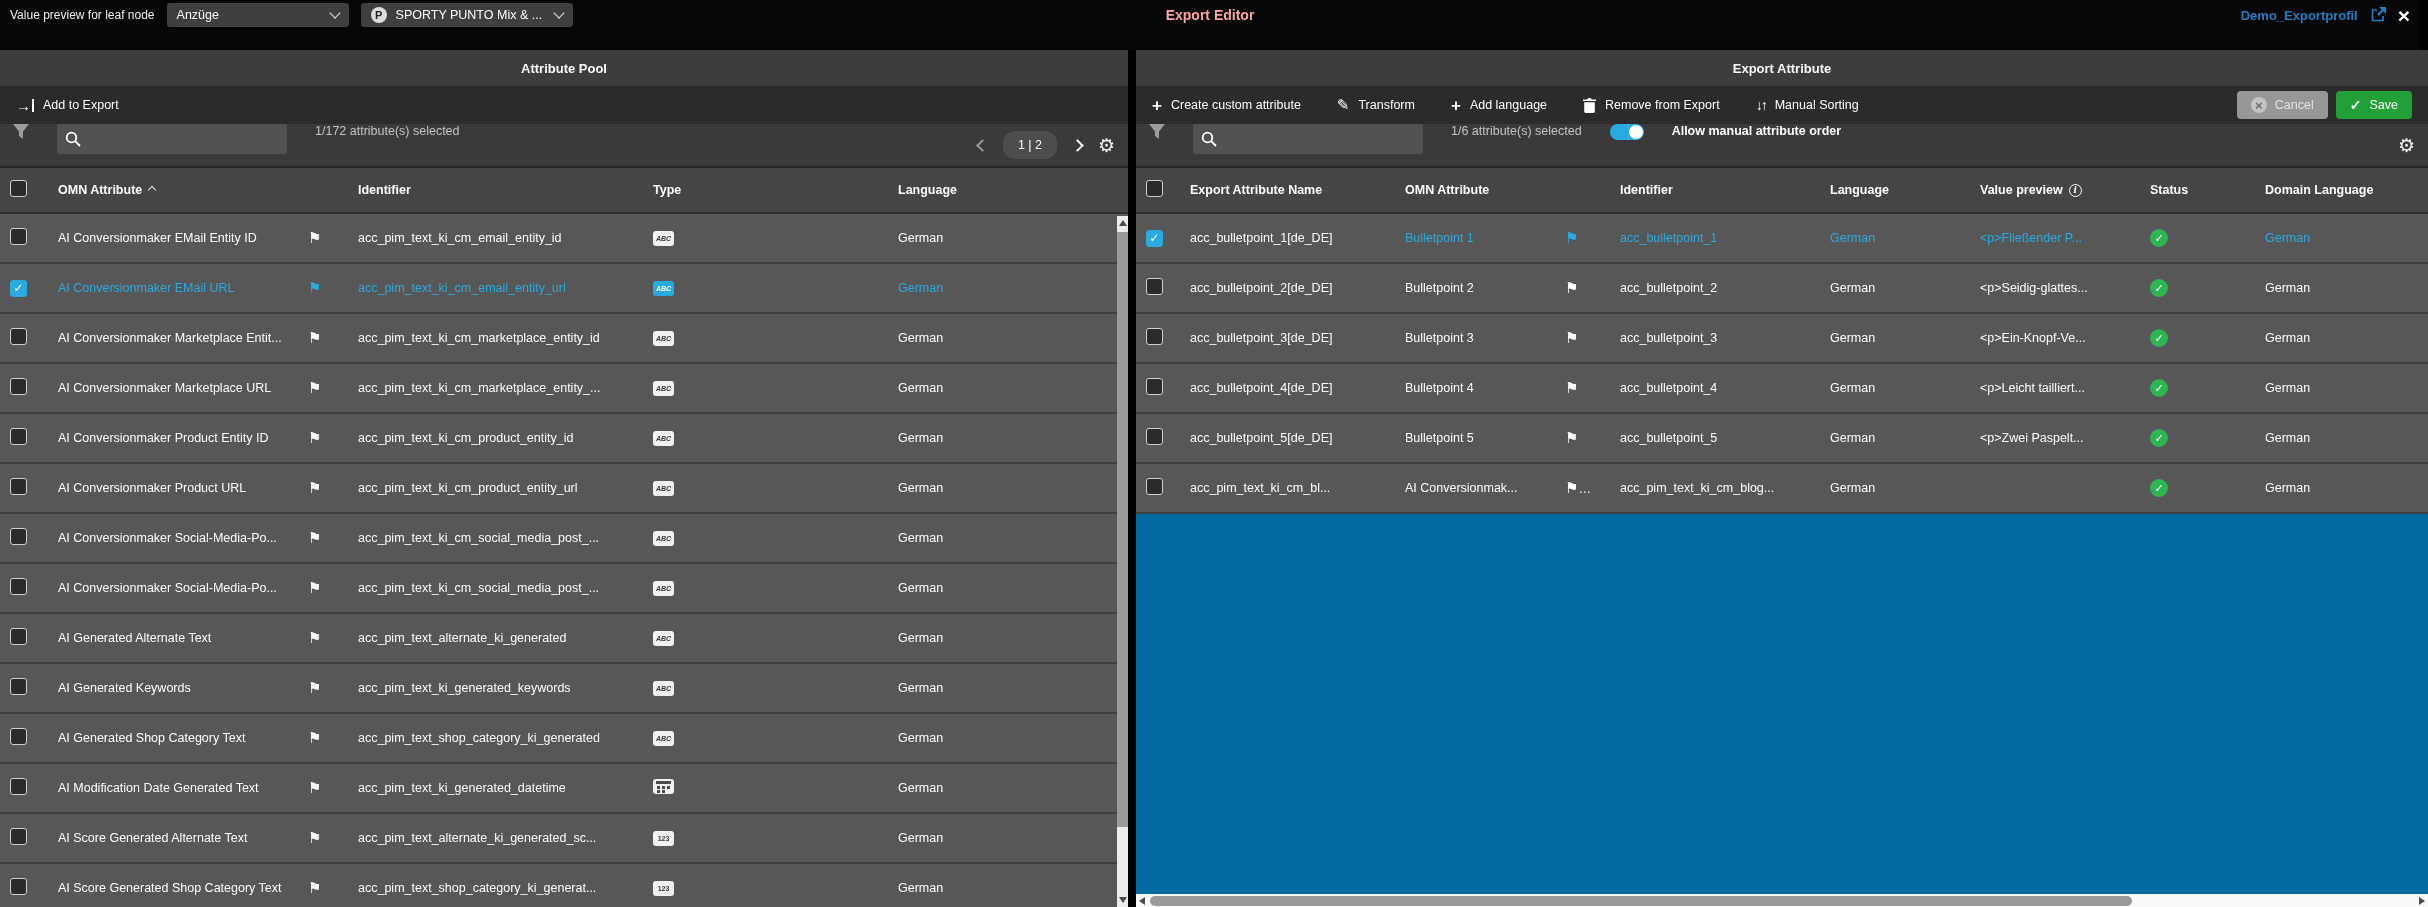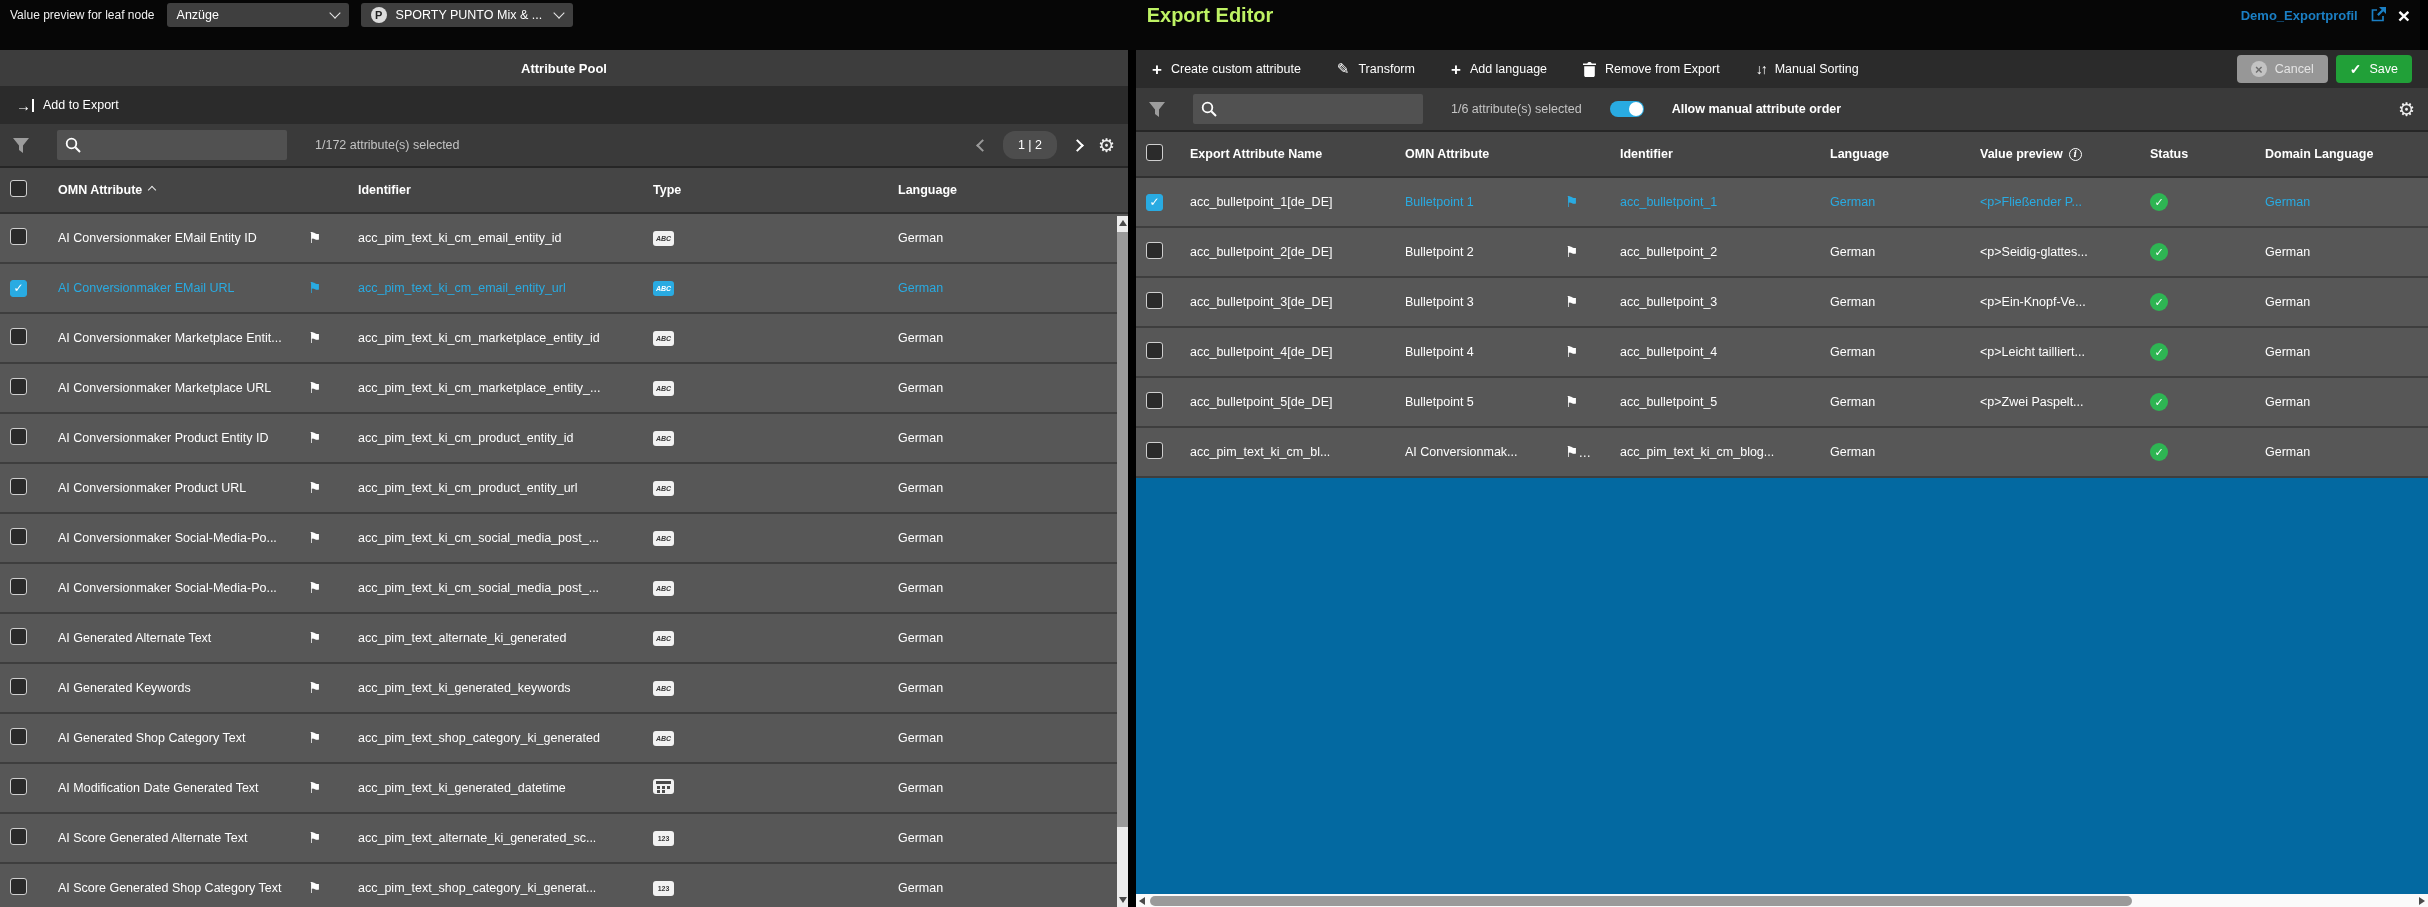--- a/index.html
+++ b/index.html
@@ -15,21 +15,21 @@
   
   .topbar { position:absolute; top:0; left:0; right:8px; height:50px; background:#060606; }
   .topbar-inner { display:flex; align-items:center; height:30px; padding:0 10px; gap:12px; position:relative; }
   .leaf-label { font-size:12px; color:#f0f0f0; white-space:nowrap; }
   .dd { display:flex; align-items:center; background:#3f3f3f; border-radius:3px; height:24px; padding:0 10px; gap:9px; cursor:pointer; }
   .dd .dd-value { font-size:12.5px; white-space:nowrap; }
   .dd1 { width:182px; }
   .dd2 { width:212px; }
   .chev-down { width:8px; height:8px; border-right:1.8px solid #e8e8e8; border-bottom:1.8px solid #e8e8e8; transform:rotate(45deg); margin-top:-4px; margin-left:auto; }
   .p-badge { width:16px; height:16px; border-radius:50%; background:#dcdcdc; color:#222; font-size:11px; font-weight:bold; display:flex; align-items:center; justify-content:center; flex:0 0 auto; }
-  .app-title { position:absolute; left:50%; transform:translateX(-50%); color:#bef264; font-weight:bold; font-size:20px; }
+  .app-title { position:absolute; left:50%; transform:translateX(-50%); color:#fca5a5; font-weight:bold; font-size:14px; }
   .topbar-right { margin-left:auto; display:flex; align-items:center; gap:12px; }
   .profile-link { color:#1b7fc4; font-weight:bold; font-size:13px; cursor:pointer; }
   .close-x { color:#fff; font-size:21px; font-weight:bold; line-height:1; cursor:pointer; }
 
   
   .panel { position:absolute; top:50px; bottom:0; background:#0369a1; overflow:hidden; }
   .panel-left  { left:0; width:1128px; }
   .panel-right { left:1136px; right:0; }
   .panel-header { height:36px; background:#3d3d3d; display:flex; align-items:center; justify-content:center; font-weight:bold; font-size:13px; }
   .panel-toolbar { height:38px; background:#2b2b2b; display:flex; align-items:center; padding:0 16px; gap:36px; }
@@ -42,21 +42,21 @@
   .arrowbar .bar { display:inline-block; width:2px; height:13px; background:#fff; margin-left:1px; }
 
   .btn-group { margin-left:auto; display:flex; align-items:flex-start; gap:8px; }
   .btn { height:28px; border-radius:4px; display:flex; align-items:center; gap:8px; padding:0 14px; font-size:12.5px; cursor:pointer; border:none; }
   .btn-cancel { background:#979797; color:#e4e4e4; }
   .cancel-circle { width:16px; height:16px; border-radius:50%; background:#c3c3c3; display:flex; align-items:center; justify-content:center; }
   .cancel-circle::after { content:"×"; color:#6d6d6d; font-size:13px; font-weight:bold; line-height:1; }
   .btn-save { background:#21a038; color:#fff; }
   .save-check::after { content:"✓"; font-size:14px; font-weight:bold; }
 
-  .panel-filter { height:44px; background:#3a3a3a; display:flex; align-items:center; padding:0 13px; gap:28px; border-bottom:2px solid #262626; }
+  .panel-filter { height:44px; background:#3a3a3a; display:flex; padding:0 13px; gap:28px; border-bottom:2px solid #262626; }
   .search-box { width:230px; height:30px; background:#515151; border-radius:2px; display:flex; align-items:center; padding:0 8px; gap:7px; }
   .search-box input { background:transparent; border:none; outline:none; color:#fff; width:100%; font-size:13px; }
   .sel-info { color:#c4c4c4; font-size:12.5px; white-space:nowrap; }
   .pager { margin-left:auto; display:flex; align-items:center; gap:16px; }
   .chev { width:9px; height:9px; border-right:2px solid #fff; border-bottom:2px solid #fff; cursor:pointer; }
   .chev-left  { transform:rotate(135deg); border-color:#9a9a9a; }
   .chev-right { transform:rotate(-45deg); }
   .page-box { background:#4d4d4d; border-radius:12px; width:54px; height:28px; display:flex; align-items:center; justify-content:center; font-size:12.5px; }
   .gear { font-size:19px; color:#f0f0f0; line-height:1; cursor:pointer; }
   .toggle { width:34px; height:16px; border-radius:9px; background:#29abe2; position:relative; flex:0 0 auto; cursor:pointer; }
@@ -314,20 +314,23 @@
     </div>
 
   <div class="vscroll">
     <div class="sb-up"></div>
     <div class="sb-thumb"></div>
     <div class="sb-down"></div>
   </div>
 </div>
 
 <div class="panel panel-right">
+  <div class="panel-header">
+    <span>Export Attribute</span>
+  </div>
 
   <div class="panel-toolbar">
     <div class="tb-btn">
       <span class="plus-glyph">+</span>
       <span>Create custom attribute</span>
     </div>
     <div class="tb-btn">
       <span class="pencil-glyph">✎</span>
       <span>Transform</span>
     </div>

